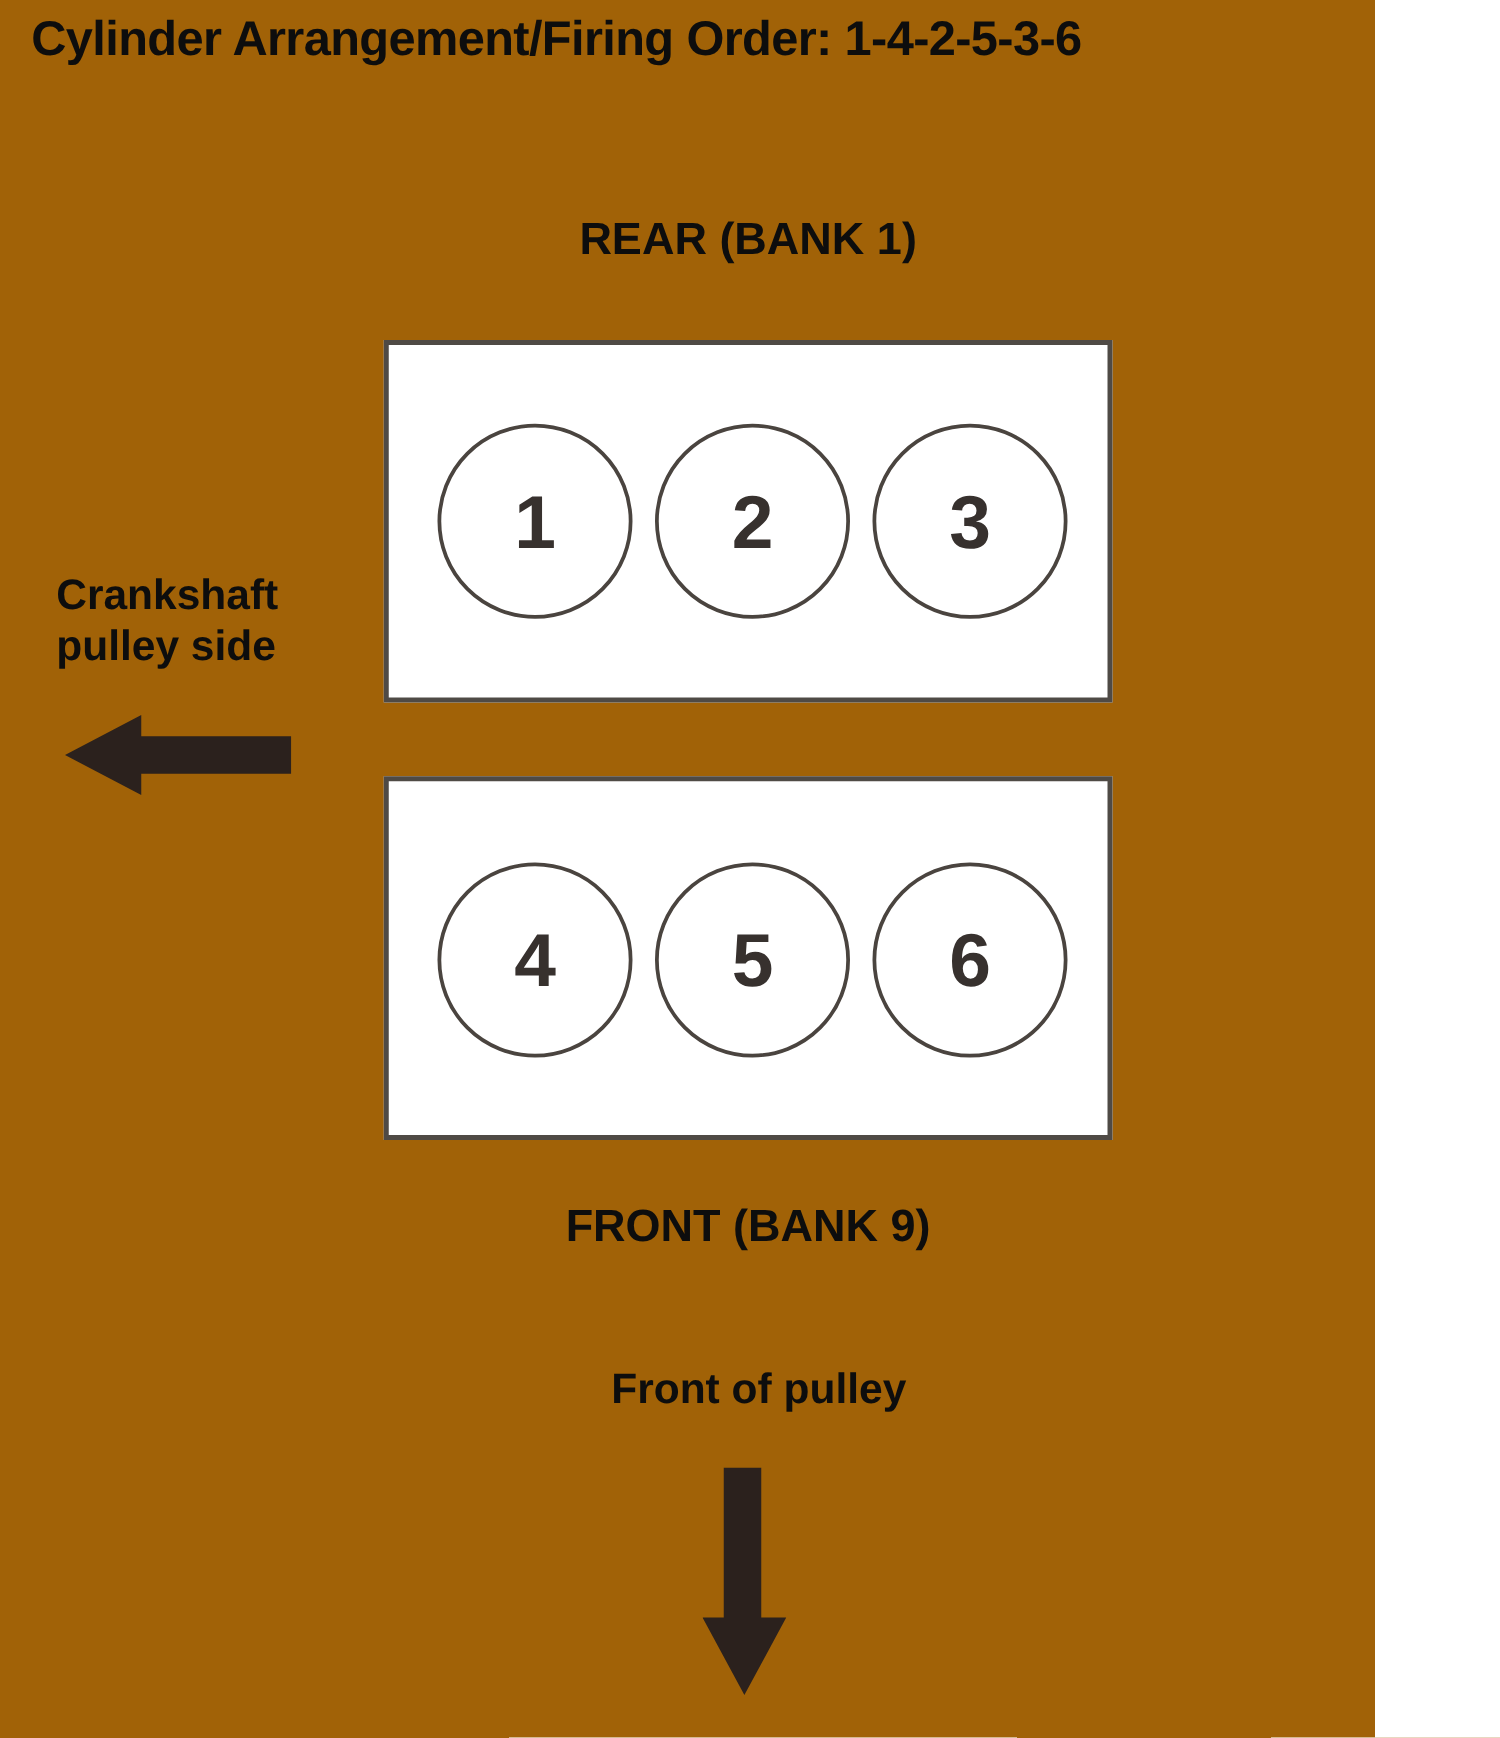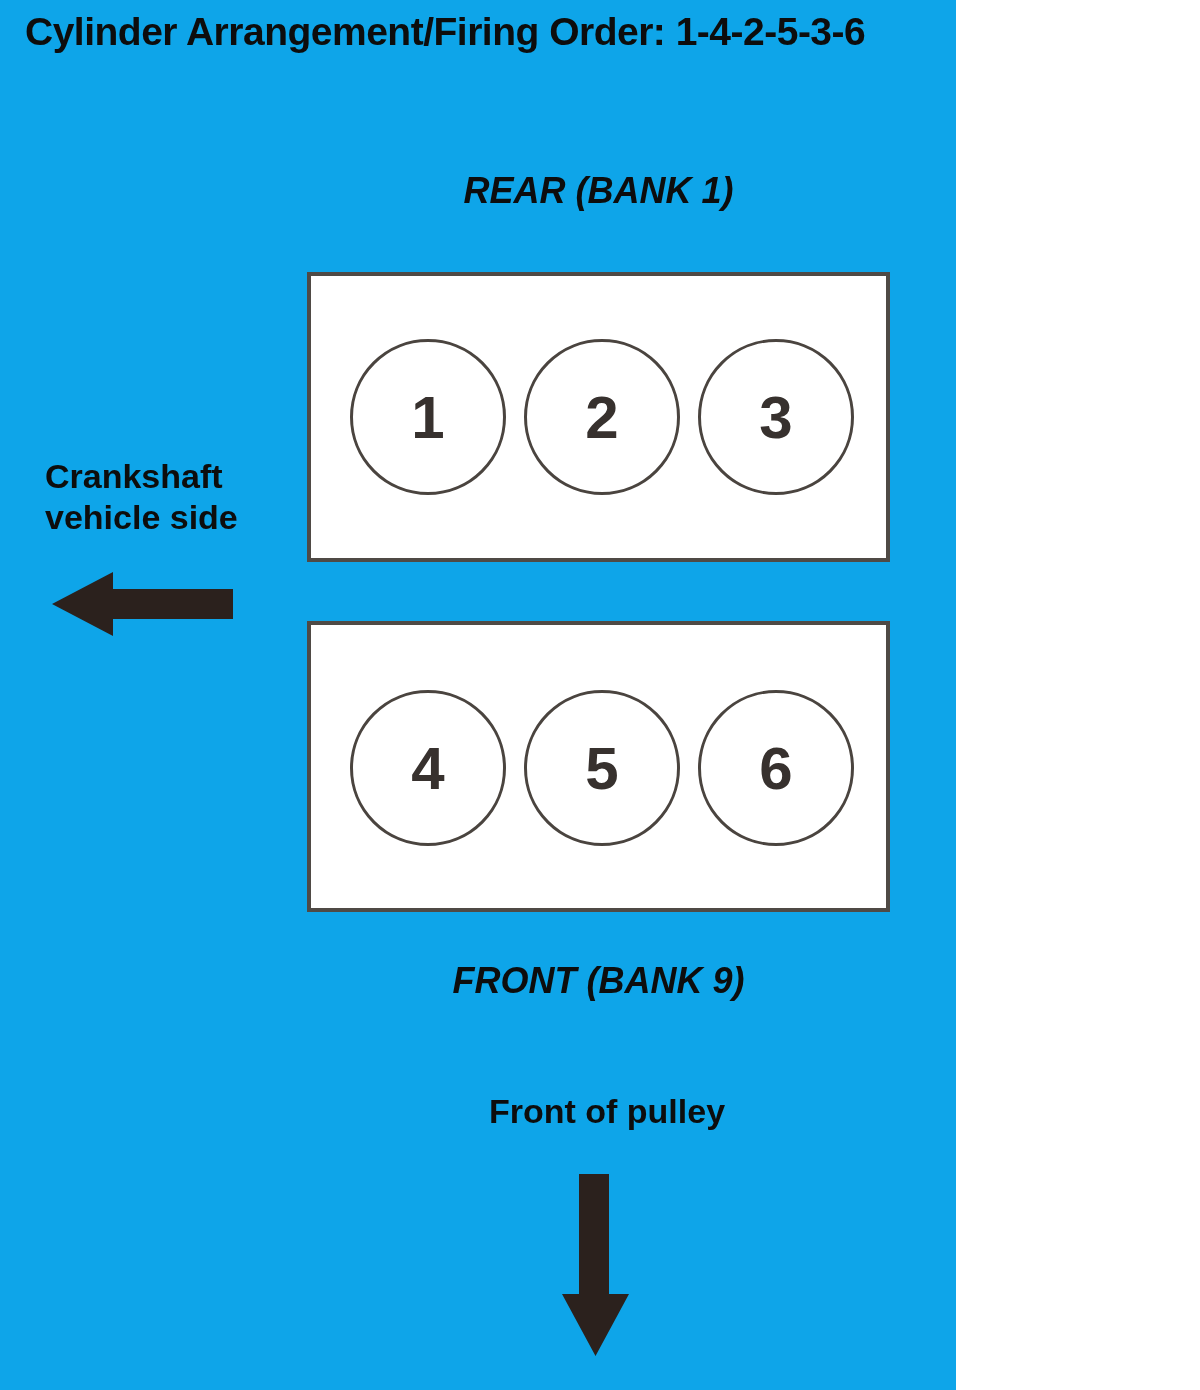--- a/index.html
+++ b/index.html
@@ -3,23 +3,23 @@
 <meta charset="utf-8">
 <style>
   html, body {
     margin: 0;
     padding: 0;
     background: #ffffff;
     font-family: "Liberation Sans", sans-serif;
   }
   .canvas {
     position: relative;
-    width: 956px;
+    width: 1100px;
     height: 1390px;
-    background: #0ea5e9;
+    background: #a16207;
     overflow: hidden;
   }
   .page-title {
     position: absolute;
     left: 25px;
     top: 10px;
     font-size: 39px;
     font-weight: bold;
     letter-spacing: -0.5px;
     color: #0d0d0d;
@@ -27,21 +27,20 @@
   }
   .bank-label {
     position: absolute;
     left: 307px;
     width: 583px;
     text-align: center;
     font-size: 36px;
     font-weight: bold;
     color: #0d0d0d;
     white-space: nowrap;
-    font-style: italic;
   }
   .bank-label.rear { top: 170px; }
   .bank-label.front { top: 960px; }
   .bank-box {
     position: absolute;
     left: 307px;
     width: 583px;
     border: 4px solid #4f4a45;
     box-sizing: border-box;
     background: #ffffff;
@@ -114,21 +113,21 @@
   <div class="bank-label rear">REAR (BANK 1)</div>
 
   <div class="bank-box rear-box">
     <div class="cylinder pos-0">1</div>
     <div class="cylinder pos-1">2</div>
     <div class="cylinder pos-2">3</div>
   </div>
 
   <div class="crank-label">
     <div>Crankshaft</div>
-    <div>vehicle side</div>
+    <div>pulley side</div>
   </div>
 
   <svg class="arrow-left" viewBox="0 0 181 64" xmlns="http://www.w3.org/2000/svg">
     <polygon points="0,32 61,0 61,17 181,17 181,47 61,47 61,64" fill="#2b211d"></polygon>
   </svg>
 
   <div class="bank-box front-box">
     <div class="cylinder pos-0">4</div>
     <div class="cylinder pos-1">5</div>
     <div class="cylinder pos-2">6</div>

